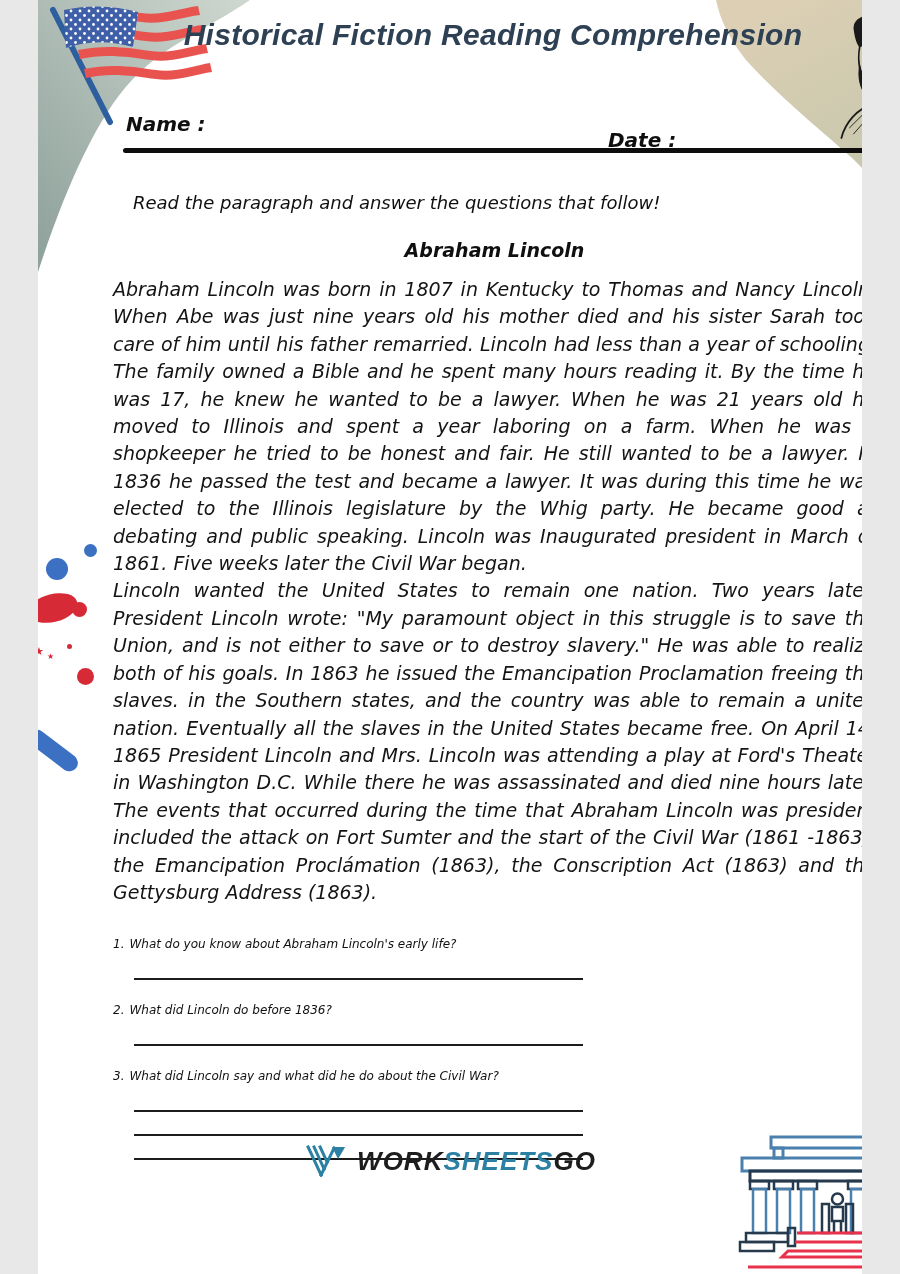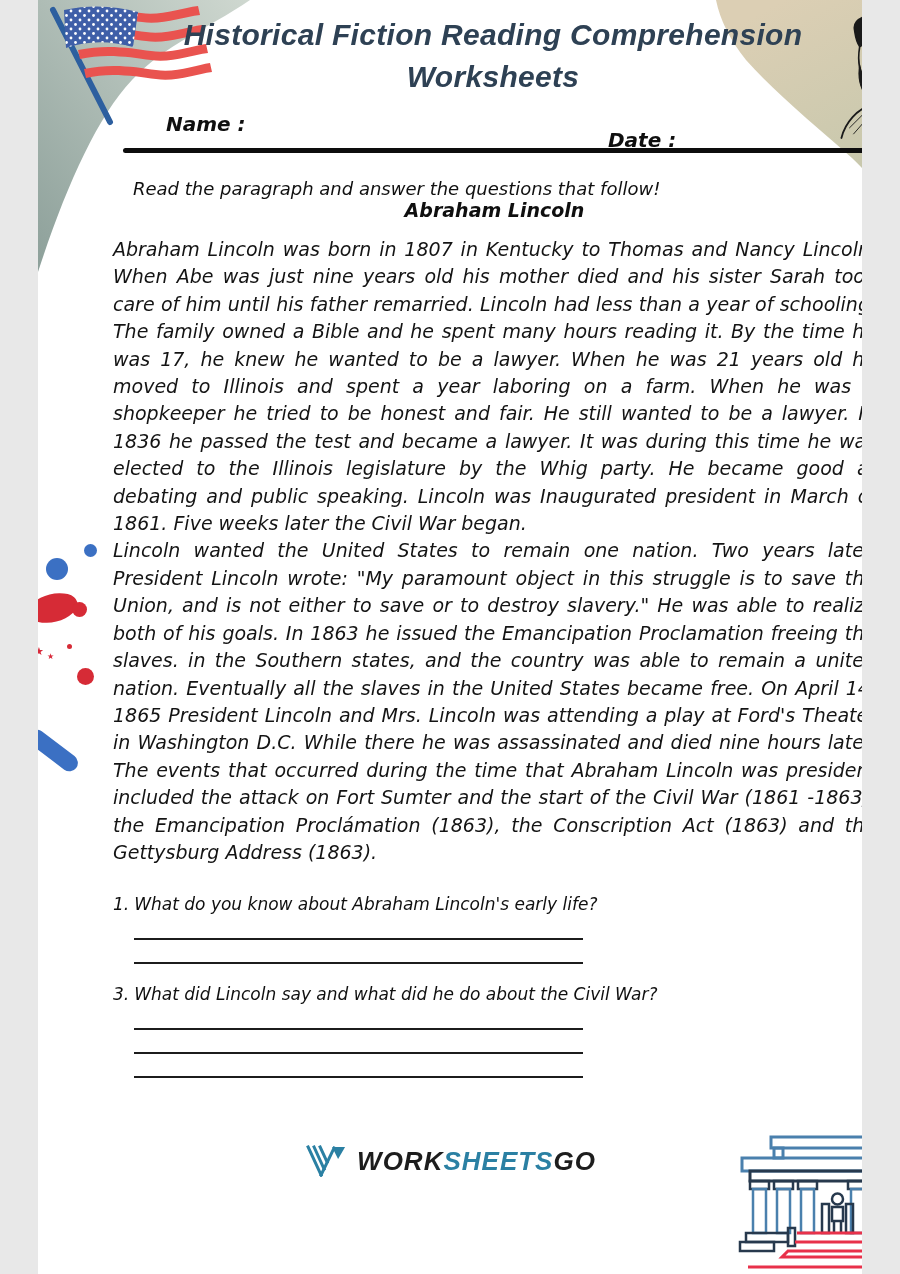--- a/index.html
+++ b/index.html
@@ -8,31 +8,31 @@
     overflow:hidden;font-family:"DejaVu Sans",sans-serif;color:#151515;font-style:italic;
   }
   .blob{position:absolute;pointer-events:none;}
   .flag{position:absolute;left:8px;top:4px;}
   .portrait{position:absolute;left:791px;top:8px;}
   .title{
     position:absolute;left:130px;top:14px;width:650px;text-align:center;
     font-family:"Liberation Sans",sans-serif;font-weight:bold;color:#2e4154;
     font-size:30px;line-height:42px;letter-spacing:.3px;
   }
-  .name-label{position:absolute;left:88px;top:112px;font-size:20px;font-weight:bold;color:#0f0f0f;margin-left:40px;}
+  .name-label{position:absolute;left:88px;top:112px;font-size:20px;font-weight:bold;color:#0f0f0f;}
   .date-label{position:absolute;left:570px;top:128px;font-size:20px;font-weight:bold;color:#0f0f0f;}
   .header-rule{position:absolute;left:85px;top:148px;width:747px;height:5px;background:#0d0d0d;border-radius:3px;}
-  .content{position:absolute;left:75px;top:178px;width:763px;}
+  .content{position:absolute;left:75px;top:192px;width:763px;}
   .instruction{margin-left:20px;font-size:18px;color:#101010;}
-  .passage-heading{text-align:center;font-size:19px;font-weight:bold;color:#0f0f0f;}
+  .passage-heading{margin-top:26px;text-align:center;font-size:19px;font-weight:bold;color:#0f0f0f;}
   .passage{margin-top:15px;font-size:19px;line-height:27.4px;text-align:justify;color:#141414;}
   .passage p{margin:0;}
   .questions{margin-top:26px;}
   .q-block{margin-bottom:13px;}
-  .q-text{font-size:17px;line-height:24px;color:#101010;}
+  .q-text{font-size:12px;line-height:24px;color:#101010;}
   .q-num{margin-right:5px;}
   .answer-line{margin:22px 0 18px 21px;width:449px;height:0;border-bottom:2px solid #1c1c1c;}
   .footer-logo{position:absolute;left:50%;top:1144px;transform:translateX(-50%);display:flex;align-items:center;gap:9px;}
   .logo-text{font-family:"Liberation Sans",sans-serif;font-weight:bold;font-size:26px;letter-spacing:1px;white-space:nowrap;}
   .logo-work,.logo-go{color:#1d1d1d;}
   .logo-sheets{color:#2b80a3;}
   .memorial{position:absolute;left:688px;top:1120px;}
   .dot{position:absolute;border-radius:50%;}
   .blue{background:#3b70c3;}
   .red{background:#d62b36;}
@@ -91,41 +91,41 @@
       <path d="M30,56 C28,68 30,78 36,86 C40,92 46,97 50,98 C56,97 64,91 68,84 C72,76 72,66 70,56 C68,66 64,74 60,77 C55,80 45,80 40,77 C35,73 32,66 30,56 Z" fill="#1a1a1a" stroke-width="1"></path>
       <path d="M44,90 L50,99 L57,90" fill="#ffffff" stroke-width="1.2"></path>
       <path d="M36,104 L50,98 L64,104 L50,112 Z" fill="#151515" stroke-width="1"></path>
       <path d="M12,128 C16,112 28,100 40,96 M60,96 C74,101 84,112 88,128" stroke-width="1.8"></path>
       <path d="M20,118 L34,104 M24,124 L38,108 M70,104 L82,118 M66,108 L78,124 M44,112 L42,128 M58,112 L60,128" stroke-width="0.9"></path>
     </g>
   </svg>
 
   <div class="title">
     <div>Historical Fiction Reading Comprehension</div>
-    <div>Worksheets</div>
   </div>
 
   <div class="name-label">Name :</div>
   <div class="date-label">Date :</div>
   <div class="header-rule"></div>
 
   <div class="content">
     <div class="instruction">Read the paragraph and answer the questions that follow!</div>
     <div class="passage-heading">Abraham Lincoln</div>
     <div class="passage">
       <p>Abraham Lincoln was born in 1807 in Kentucky to Thomas and Nancy Lincoln. When Abe was just nine years old his mother died and his sister Sarah took care of him until his father remarried. Lincoln had less than a year of schooling. The family owned a Bible and he spent many hours reading it. By the time he was 17, he knew he wanted to be a lawyer. When he was 21 years old he moved to Illinois and spent a year laboring on a farm. When he was a shopkeeper he tried to be honest and fair. He still wanted to be a lawyer. In 1836 he passed the test and became a lawyer. It was during this time he was elected to the Illinois legislature by the Whig party. He became good at debating and public speaking. Lincoln was Inaugurated president in March of 1861. Five weeks later the Civil War began.</p>
       <p>Lincoln wanted the United States to remain one nation. Two years later, President Lincoln wrote: "My paramount object in this struggle is to save the Union, and is not either to save or to destroy slavery." He was able to realize both of his goals. In 1863 he issued the Emancipation Proclamation freeing the slaves. in the Southern states, and the country was able to remain a united nation. Eventually all the slaves in the United States became free. On April 14, 1865 President Lincoln and Mrs. Lincoln was attending a play at Ford's Theater in Washington D.C. While there he was assassinated and died nine hours later. The events that occurred during the time that Abraham Lincoln was president included the attack on Fort Sumter and the start of the Civil War (1861 -1863), the Emancipation Proclámation (1863), the Conscription Act (1863) and the Gettysburg Address (1863).</p>
     </div>
 
     <div class="questions">
       <div class="q-block">
         <div class="q-text"><span class="q-num">1.</span><span>What do you know about Abraham Lincoln's early life?</span></div>
         <div class="answer-line"></div>
       </div>
       <div class="q-block">
+        <div class="q-text"><span class="q-num">2.</span><span>What did Lincoln do before 1836?</span></div>
         <div class="answer-line"></div>
       </div>
       <div class="q-block">
         <div class="q-text"><span class="q-num">3.</span><span>What did Lincoln say and what did he do about the Civil War?</span></div>
         <div class="answer-line"></div>
       </div>
       <div class="q-block">
         <div class="answer-line"></div>
       </div>
       <div class="q-block">

